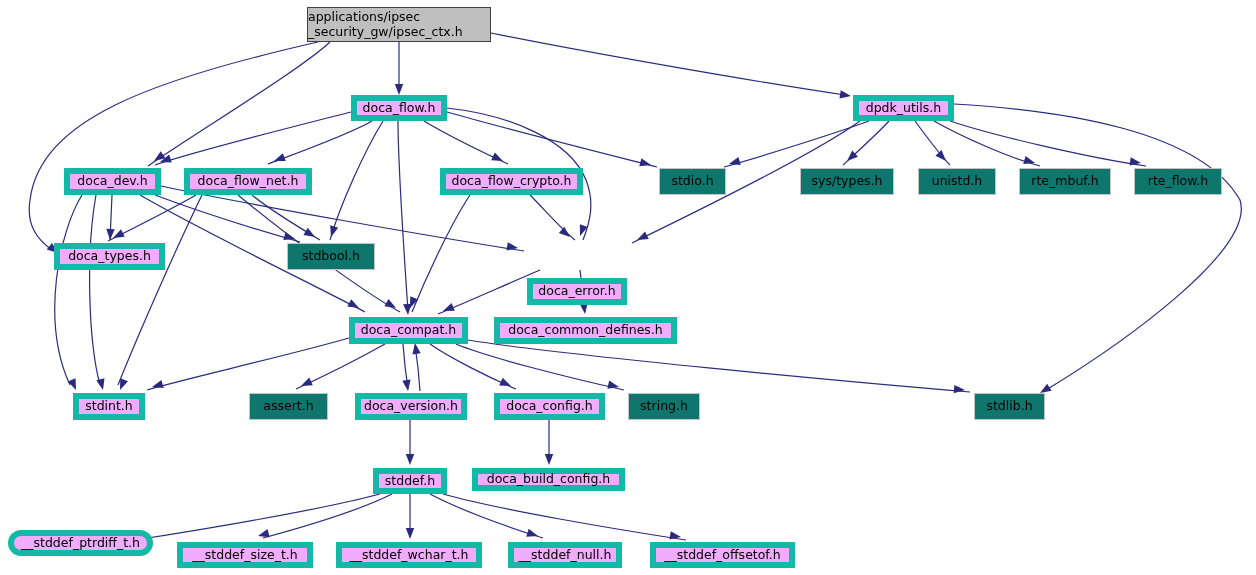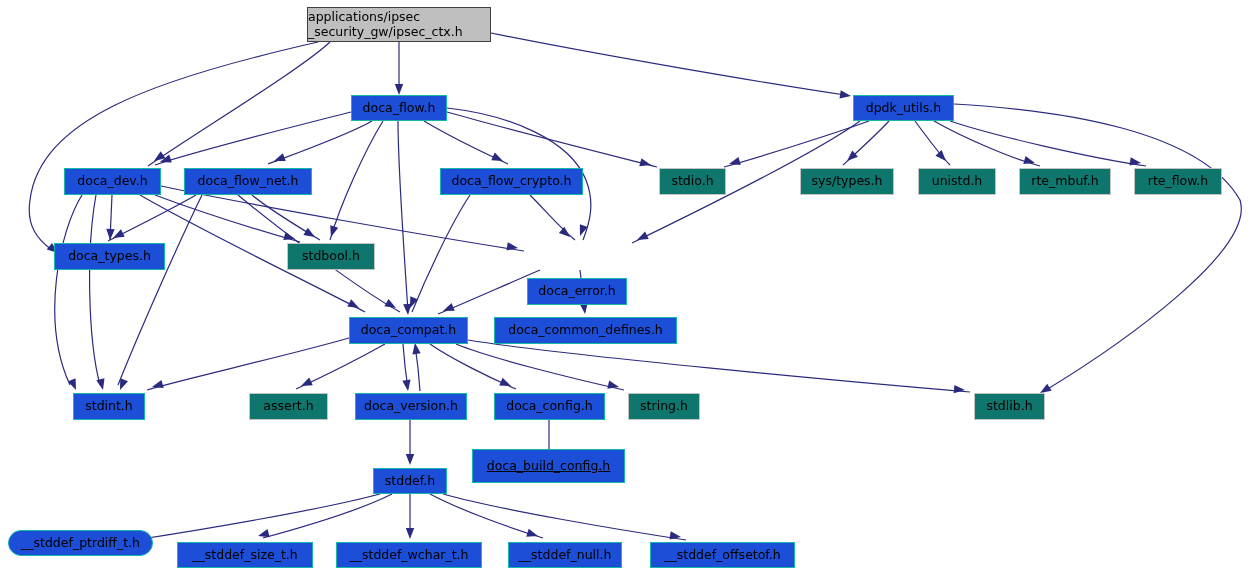--- a/index.html
+++ b/index.html
@@ -2,21 +2,21 @@
 <html><head>
 <meta charset="utf-8">
 <style>
   html,body{margin:0;padding:0;background:#ffffff;}
   #graph{position:relative;width:1256px;height:575px;background:#ffffff;
          font-family:"DejaVu Sans","Liberation Sans",sans-serif;overflow:hidden;}
   #edges{position:absolute;left:0;top:0;width:1256px;height:575px;}
   .node{position:absolute;box-sizing:border-box;display:flex;align-items:center;
         justify-content:center;text-align:center;line-height:1.15;
         font-size:12.5px;color:#000000;white-space:pre;}
-  .node.solid{border:1px solid #14b8a6;background:#1d4ed8;}
+  .node.solid{border:6px solid #14b8a6;background:#f0abfc;}
   .node.light{border:1px solid #c4c4c4;background:#0f766e;}
   .node.root{border:1px solid #404040;background:#bfbfbf;
              justify-content:flex-start;text-align:left;}
 </style>
 </head>
 <body>
 
 <div id="graph">
   <svg id="edges" viewBox="0 0 1256 575" xmlns="http://www.w3.org/2000/svg">
       <path d="M399,42 L399,89" fill="none" stroke="#2a2a7f" stroke-width="1.2"></path>
@@ -129,19 +129,19 @@
     <div class="node solid" style="left: 527px; top: 243px; width: 100px; height: 27px; margin-top: 35px;">doca_error.h</div>
     <div class="node solid" style="left: 349px; top: 317px; width: 119px; height: 27px;">doca_compat.h</div>
     <div class="node solid" style="left: 494px; top: 317px; width: 183px; height: 27px;">doca_common_defines.h</div>
     <div class="node solid" style="left: 73px; top: 393px; width: 72px; height: 27px;">stdint.h</div>
     <div class="node light" style="left: 249px; top: 393px; width: 79px; height: 27px;">assert.h</div>
     <div class="node solid" style="left: 355px; top: 393px; width: 112px; height: 27px;">doca_version.h</div>
     <div class="node solid" style="left: 494px; top: 393px; width: 111px; height: 27px;">doca_config.h</div>
     <div class="node light" style="left: 628px; top: 393px; width: 72px; height: 27px;">string.h</div>
     <div class="node light" style="left: 974px; top: 393px; width: 71px; height: 27px;">stdlib.h</div>
     <div class="node solid" style="left: 373px; top: 468px; width: 74px; height: 26px;">stddef.h</div>
-    <div class="node solid" style="left: 472px; top: 449px; width: 153px; height: 34px; text-decoration: underline;">doca_build_config.h</div>
+    <div class="node solid" style="left: 472px; top: 468px; width: 153px; height: 23px;">doca_build_config.h</div>
     <div class="node solid" style="left: 8px; top: 530px; width: 145px; height: 26px; border-radius: 13px;">__stddef_ptrdiff_t.h</div>
     <div class="node solid" style="left: 336px; top: 542px; width: 146px; height: 26px;">__stddef_wchar_t.h</div>
     <div class="node solid" style="left: 177px; top: 542px; width: 136px; height: 26px;">__stddef_size_t.h</div>
     <div class="node solid" style="left: 508px; top: 542px; width: 114px; height: 26px;">__stddef_null.h</div>
     <div class="node solid" style="left: 650px; top: 542px; width: 145px; height: 26px;">__stddef_offsetof.h</div>
   </div>
 
 </body></html>

